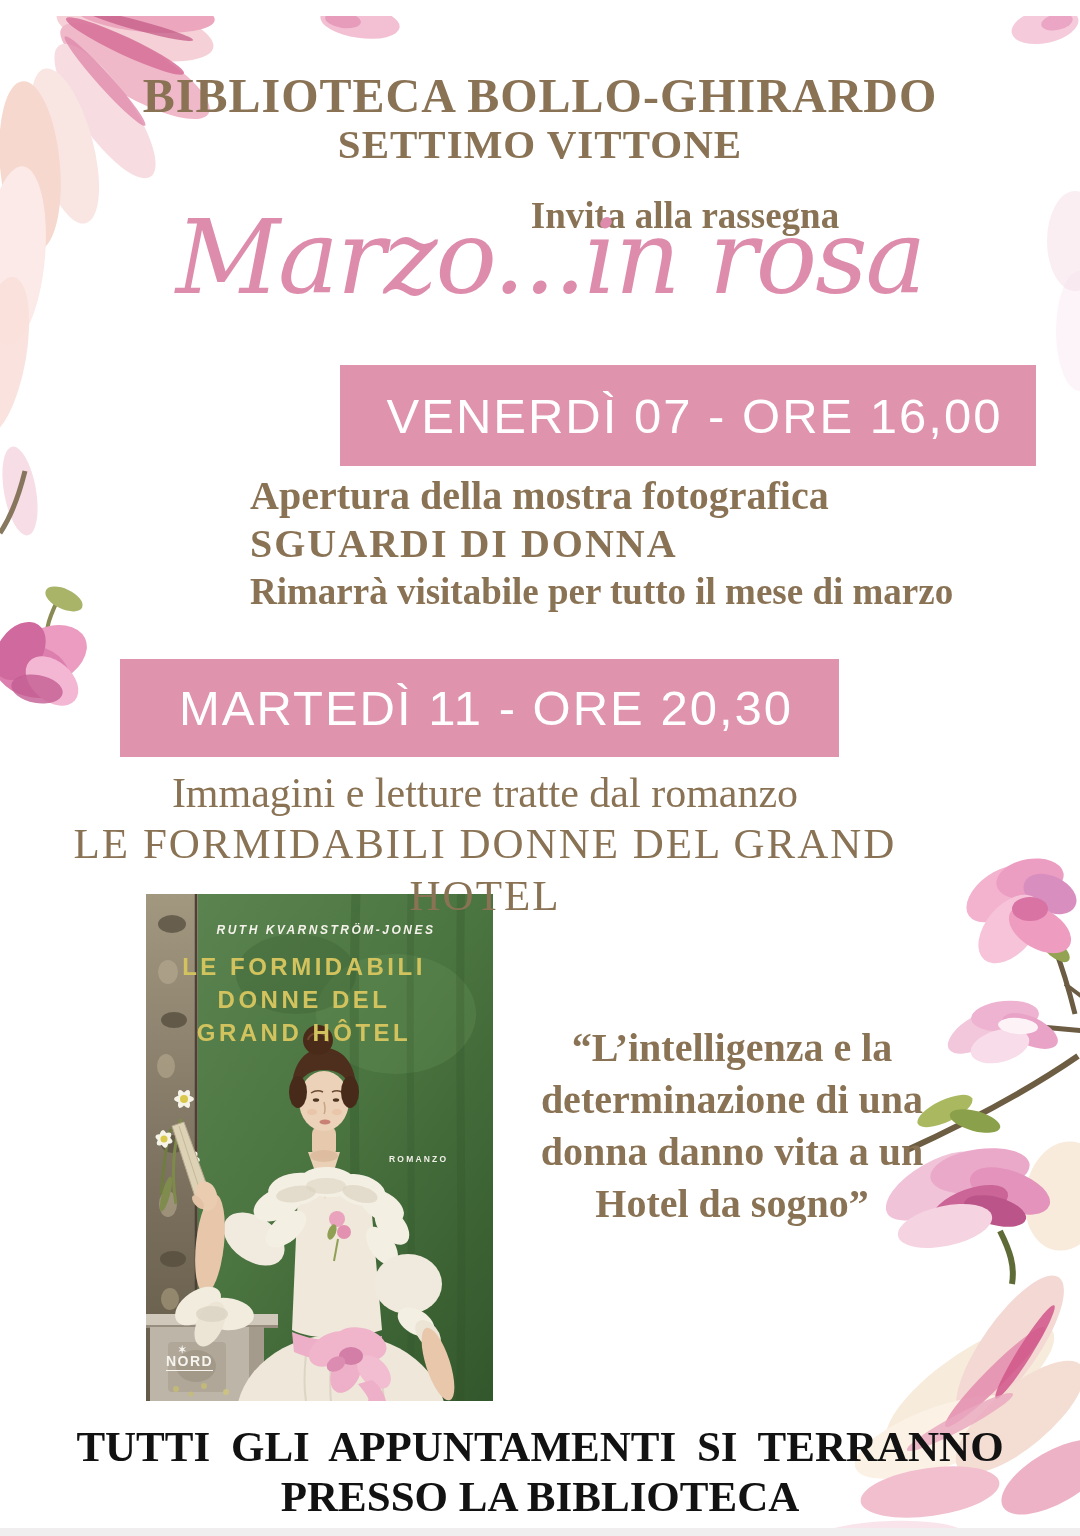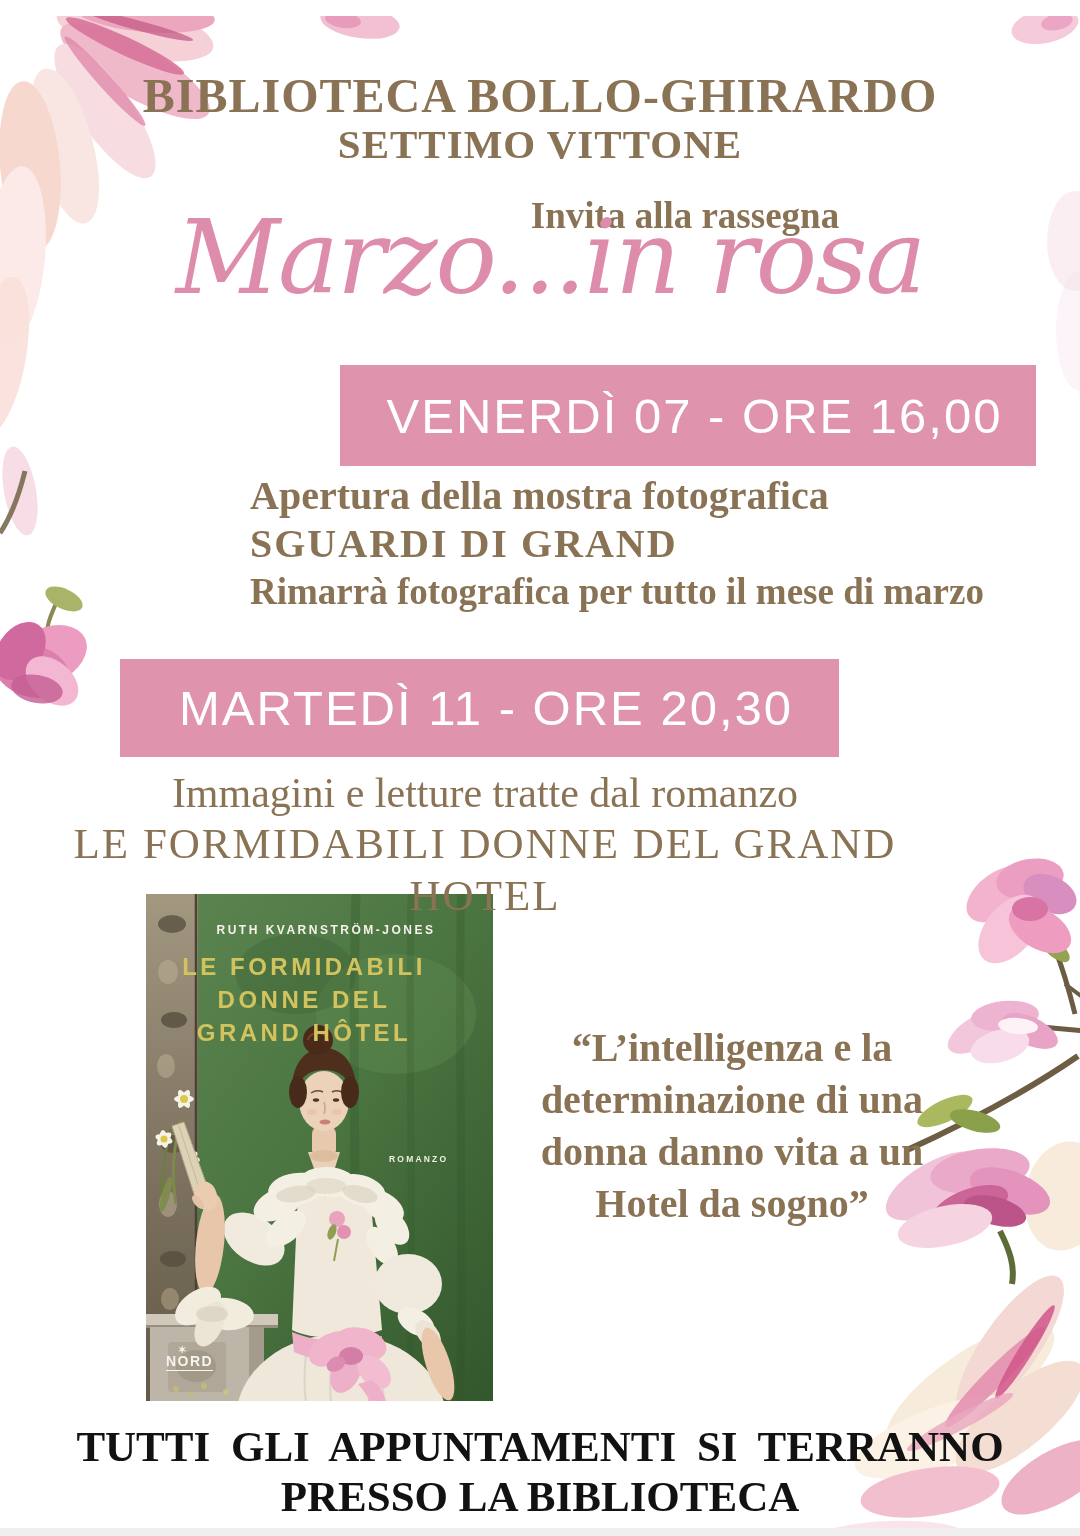--- a/index.html
+++ b/index.html
@@ -58,21 +58,21 @@
 
   
   .cover{
     position:absolute;left:146px;top:878px;width:347px;height:507px;
     z-index:2;overflow:hidden;
   }
   .cover svg{position:absolute;left:0;top:0;}
   .cover .author{
     position:absolute;left:40px;top:29px;width:280px;text-align:center;
     font-family:"Liberation Sans",sans-serif;font-weight:bold;
-    font-size:12px;letter-spacing:2.5px;color:#f4f2ea;z-index:4;
+    font-size:12px;letter-spacing:2.5px;color:#f4f2ea;z-index:4;font-style:italic;
   }
   .cover .btitle{
     position:absolute;left:8px;top:56px;width:300px;text-align:center;
     font-family:"Liberation Sans",sans-serif;font-weight:bold;
     font-size:24px;letter-spacing:3.5px;color:#d3c35f;line-height:33px;z-index:4;
   }
   .nord{
     position:absolute;left:20px;top:459px;z-index:4;color:#f6f4ee;
     font-family:"Liberation Sans",sans-serif;font-weight:bold;
     font-size:14px;letter-spacing:1.5px;border-bottom:1.5px solid #f6f4ee;
@@ -184,22 +184,22 @@
   <div class="txt header-subtitle">SETTIMO VITTONE</div>
 
   <div class="txt invite-lead">Invita alla rassegna</div>
   <div class="txt series-title">Marzo...in rosa</div>
 
   <div class="banner banner1">
     <span>VENERDÌ 07 - ORE 16,00</span>
   </div>
   <div class="txt event1-lines">
     <div class="l1">Apertura della mostra fotografica</div>
-    <div class="l2">SGUARDI DI GRAND</div>
-    <div class="l3">Rimarrà fotografica per tutto il mese di marzo</div>
+    <div class="l2">SGUARDI DI DONNA</div>
+    <div class="l3">Rimarrà visitabile per tutto il mese di marzo</div>
   </div>
 
   <div class="banner banner2">
     <span>MARTEDÌ 11 - ORE 20,30</span>
   </div>
   <div class="txt event2-lines">
     <div class="l1">Immagini e letture tratte dal romanzo</div>
     <div class="l2">LE FORMIDABILI DONNE DEL GRAND HOTEL</div>
   </div>
 

